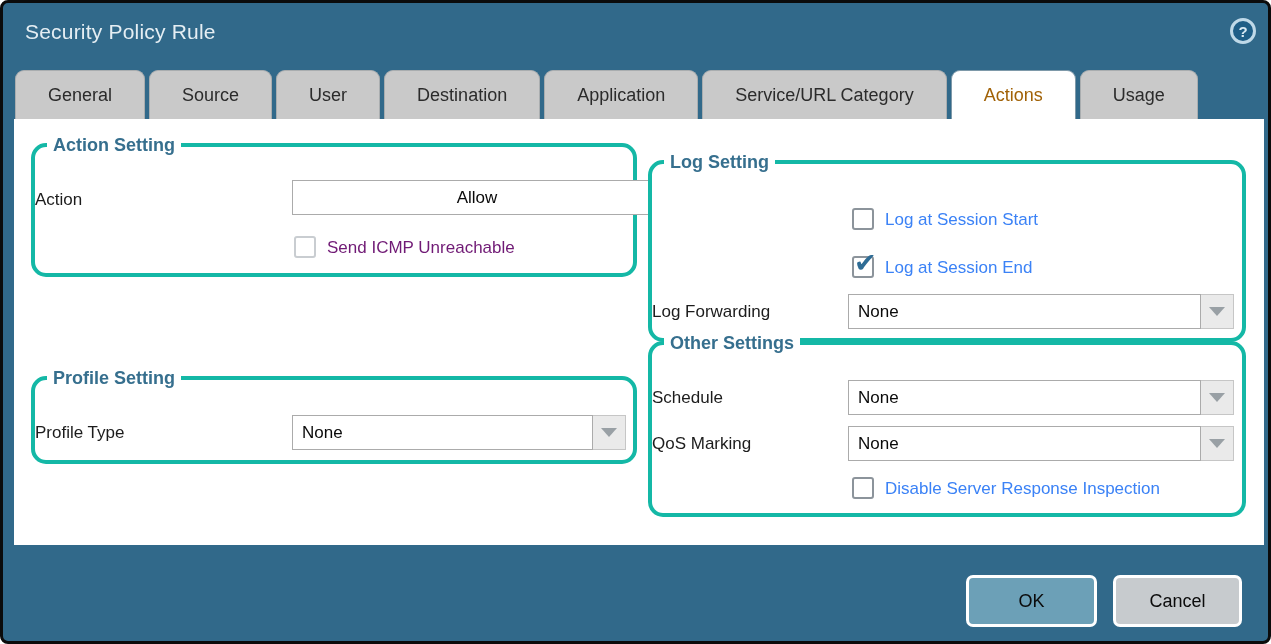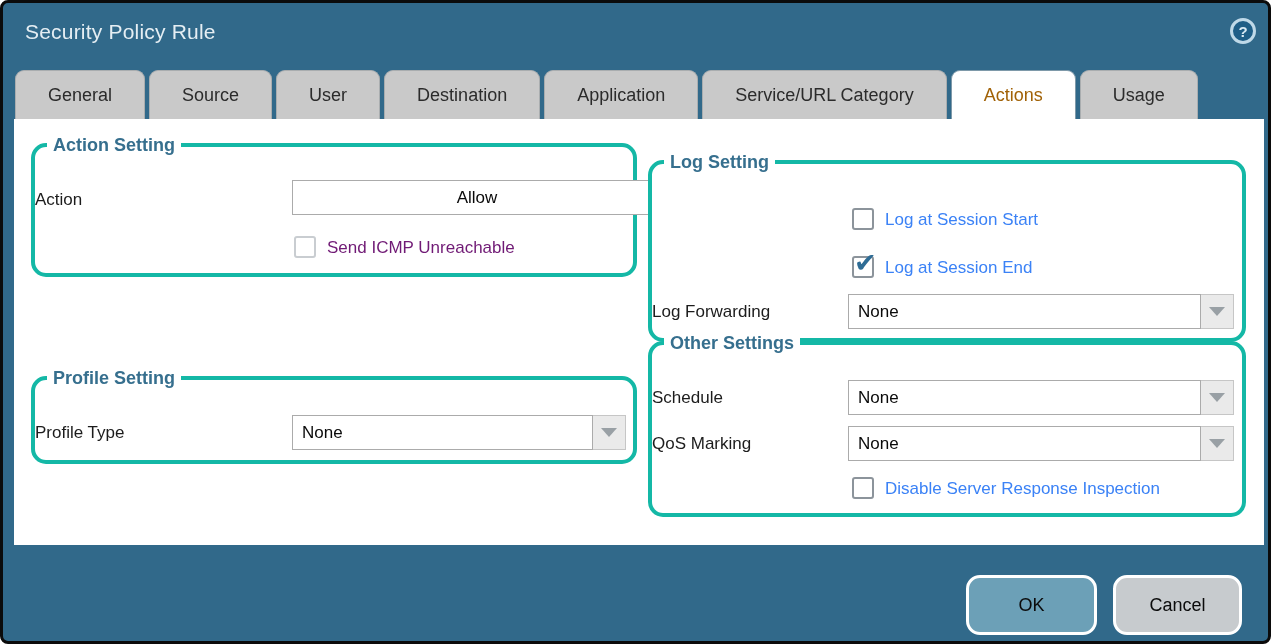--- a/index.html
+++ b/index.html
@@ -118,22 +118,22 @@
   .checkbox.checked .check-icon { display:block; }
   .checkbox.disabled { border-color:#C9CDD1; cursor:default; }
   .cb-label {
     position:absolute; height:22px; line-height:23px;
     font-size:17px; color:#3b82f6; white-space:nowrap;
   }
   .cb-label.dim { color:#701a75; }
 
   
   .btn {
-    position:absolute; top:572px; height:60px;
-    border:3px solid #FFFFFF; border-radius:14px;
+    position:absolute; top:572px; height:52px;
+    border:3px solid #FFFFFF; border-radius:7px;
     font-family:"Liberation Sans", sans-serif;
     font-size:18px; color:#0B0B0B;
     cursor:pointer;
   }
   .btn-ok     { left:963px;  width:131px; background:#6CA0B7; }
   .btn-cancel { left:1110px; width:129px; background:#C7CBCE; }
 
   
   .lbl-action   { left:0; top:35px;  width:248px; }
   .combo-action { left:257px; top:33px; width:394px;text-align:center; }

